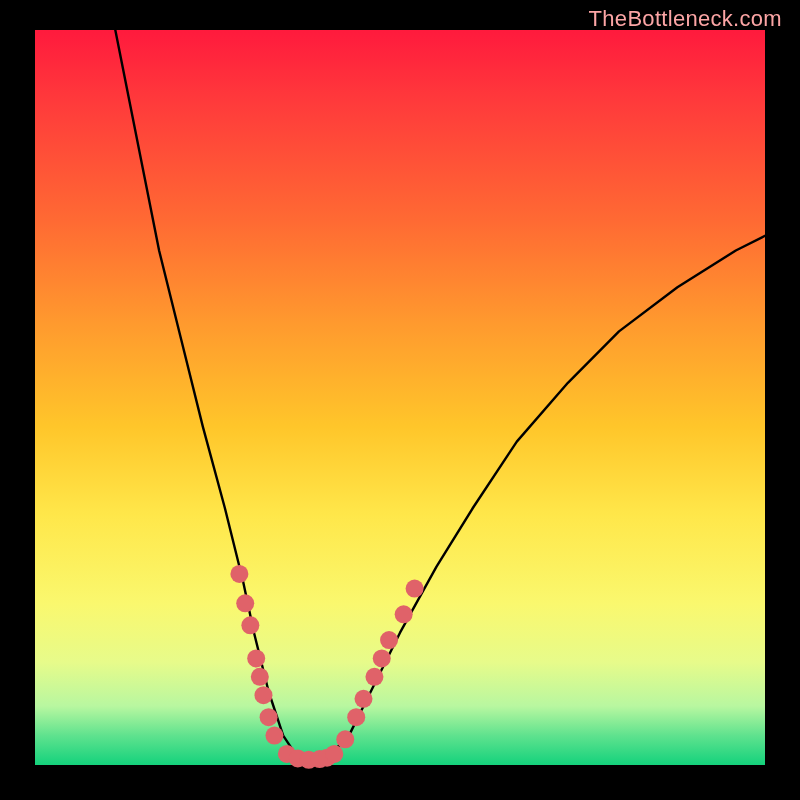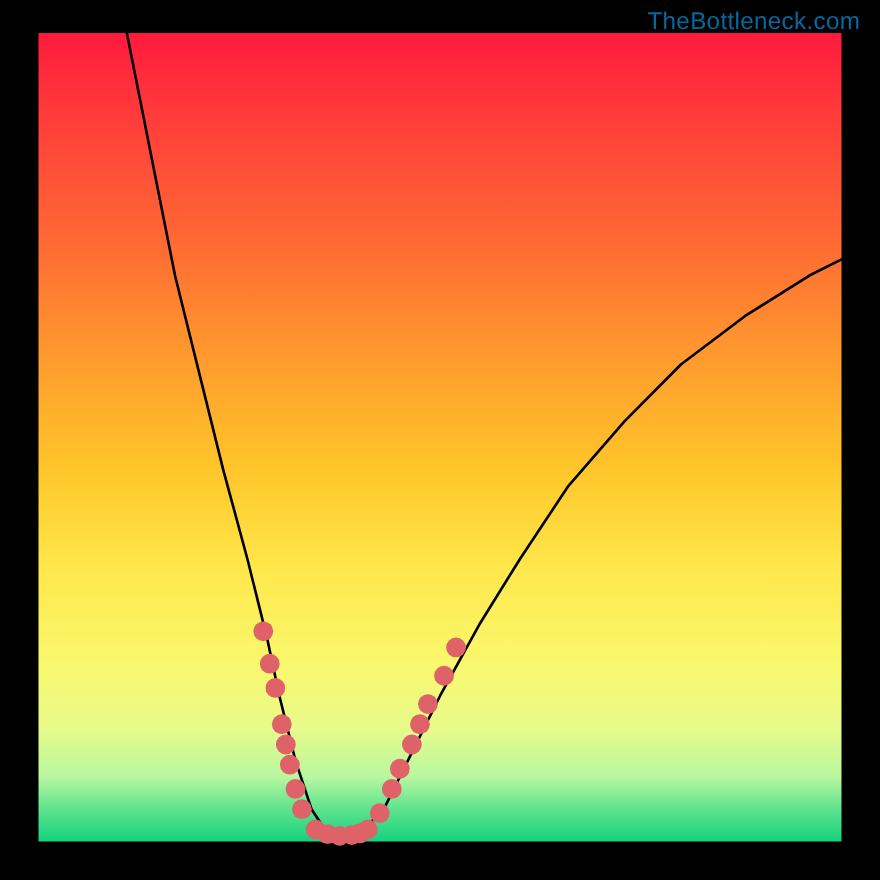--- a/index.html
+++ b/index.html
@@ -38,21 +38,21 @@
       #e7fb8a 86%,
       #b8f7a0 92%,
       #5fe28e 96%,
       #14d27c 100%
     );
   }
   .watermark {
     position: absolute;
     top: 6px;
     right: 18px;
-    color: #0369a1;
+    color: #fca5a5;
     font-size: 22px;
     font-weight: 500;
     letter-spacing: 0.3px;
     user-select: none;
   }
   svg.curve {
     position: absolute;
     left: 0;
     top: 0;
     width: 730px;

